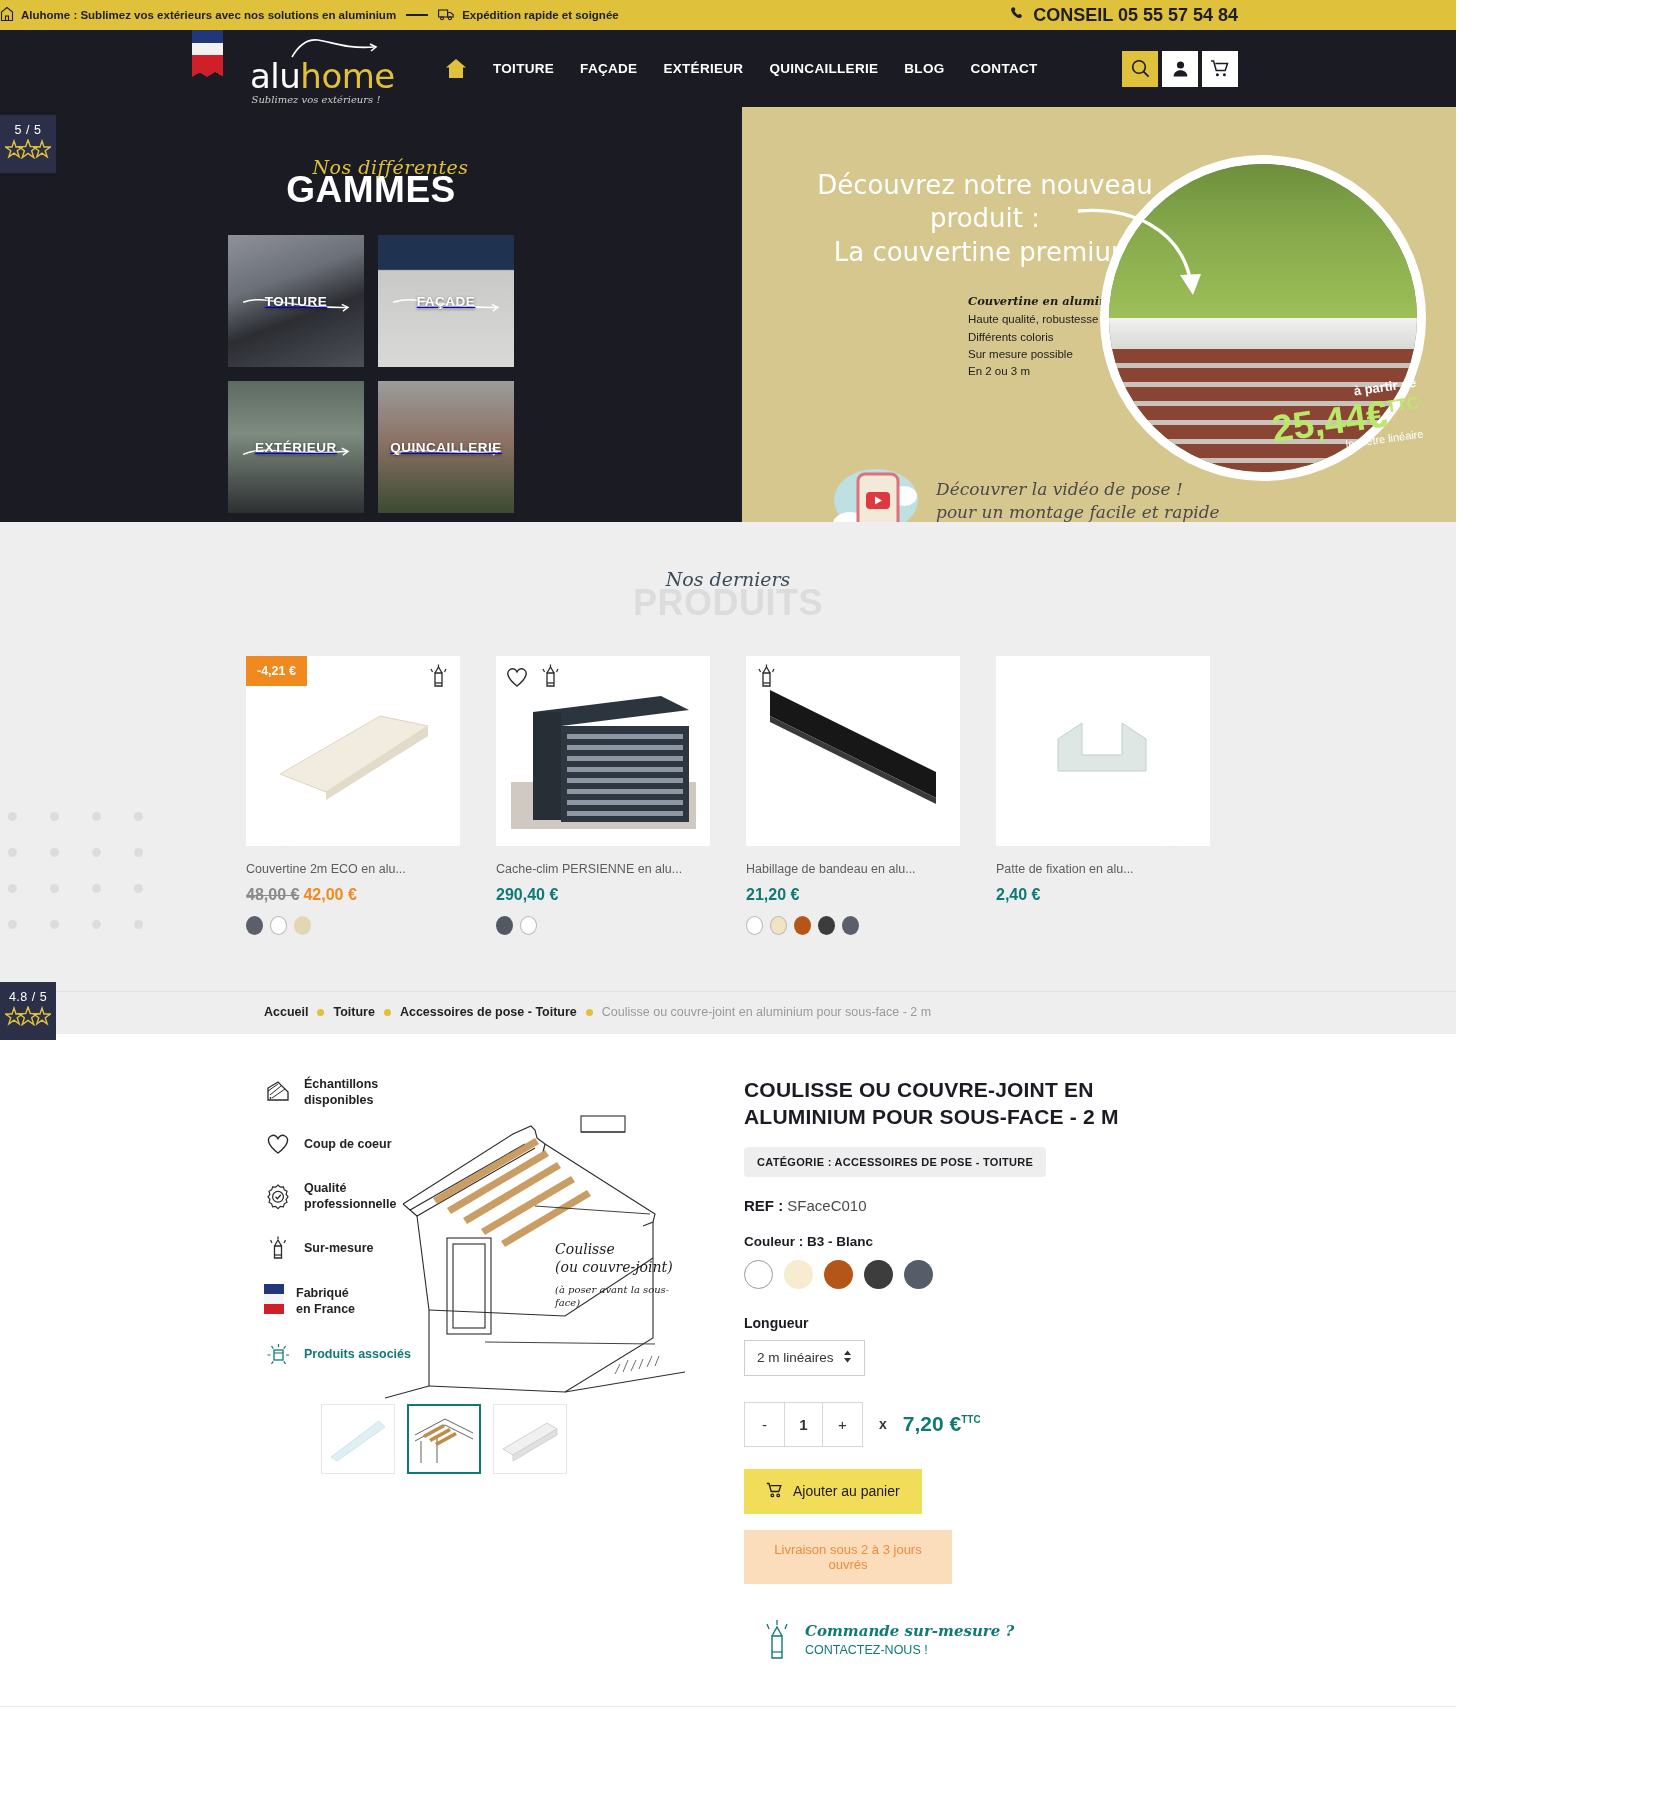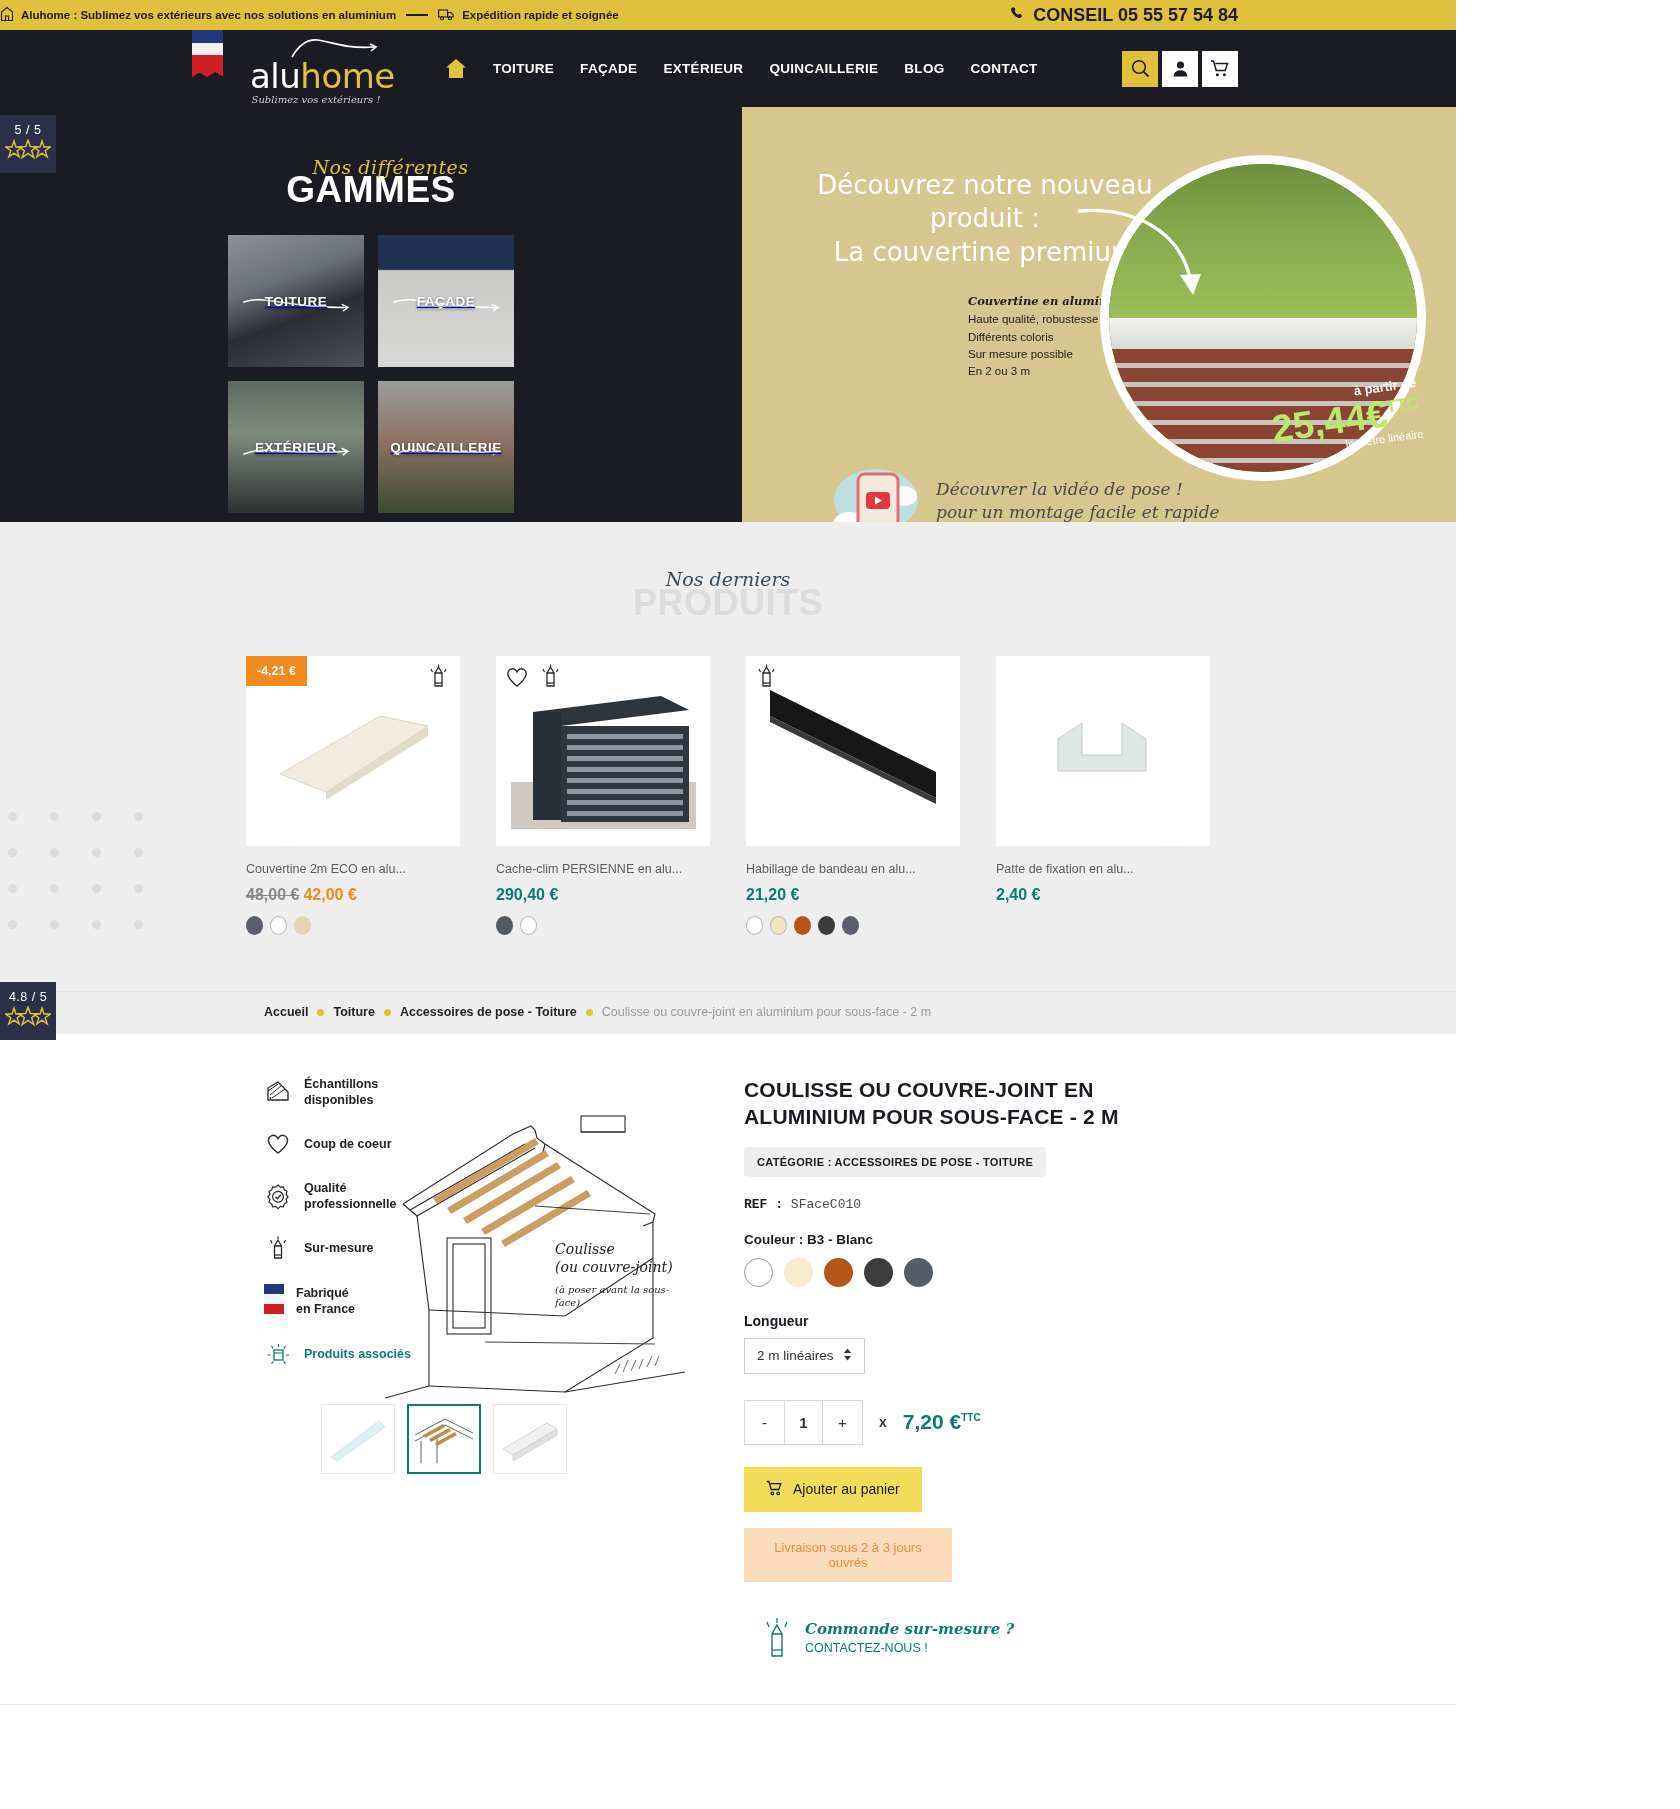--- a/index.html
+++ b/index.html
@@ -253,21 +253,21 @@
 
   .detail-right { flex:1; padding-right: 220px; }
   .p-title {
     font-size: 21px; font-weight: 800; line-height: 1.3; color:#1b1b23;
     letter-spacing: .2px; max-width: 420px;
   }
   .p-cat {
     display:inline-block; margin-top: 16px; background:#eeeeee; color:#1b1b23;
     font-size: 11px; font-weight: 700; letter-spacing:.3px; padding: 9px 13px; border-radius: 4px;
   }
-  .p-ref { margin-top: 20px; font-size: 13px; color:#4a4a4a;font-family:Liberation Mono, monospace; }
+  .p-ref { margin-top: 20px; font-size: 15px; color:#4a4a4a; }
   .p-ref b { color:#1b1b23; }
   .p-colorlabel { margin-top: 20px; font-size: 13.5px; font-weight:700; color:#1b1b23; }
   .p-colors { margin-top: 11px; display:flex; gap: 11px; }
   .p-sw { width: 29px; height: 29px; border-radius:50%; }
   .p-sw.b { border:1px solid #9a9a9a; }
   .p-lenlabel { margin-top: 26px; font-size: 14px; font-weight:700; color:#1b1b23; }
   .p-select {
     margin-top: 9px; display:inline-flex; align-items:center; gap:9px;
     border:1px solid #cdcdcd; background:#fff; padding: 9px 12px;
     font-size: 13.5px; color:#333; cursor:pointer; font-family:"Liberation Sans", sans-serif;

